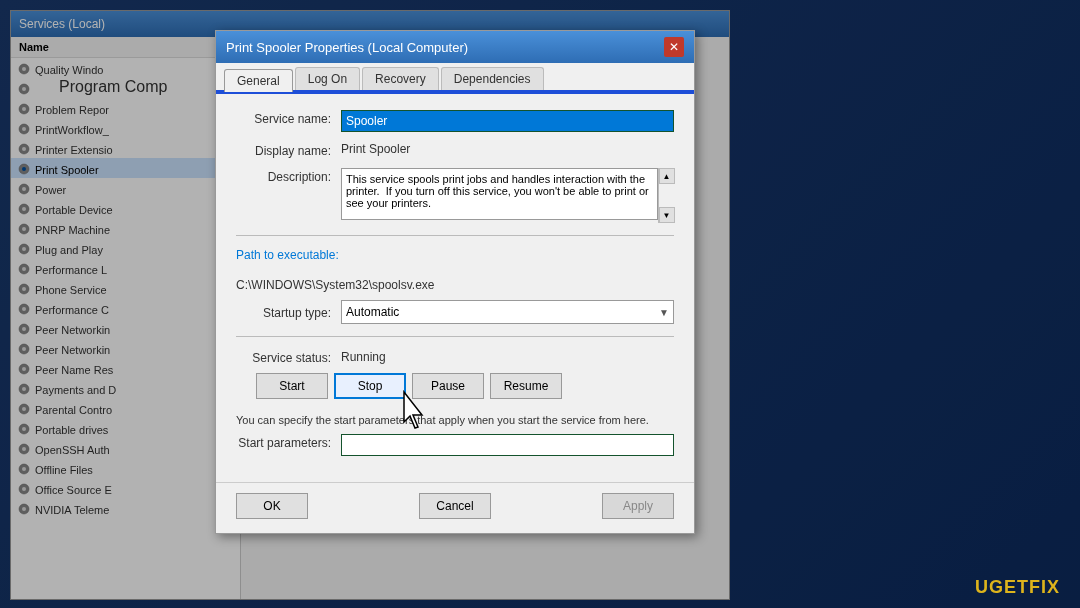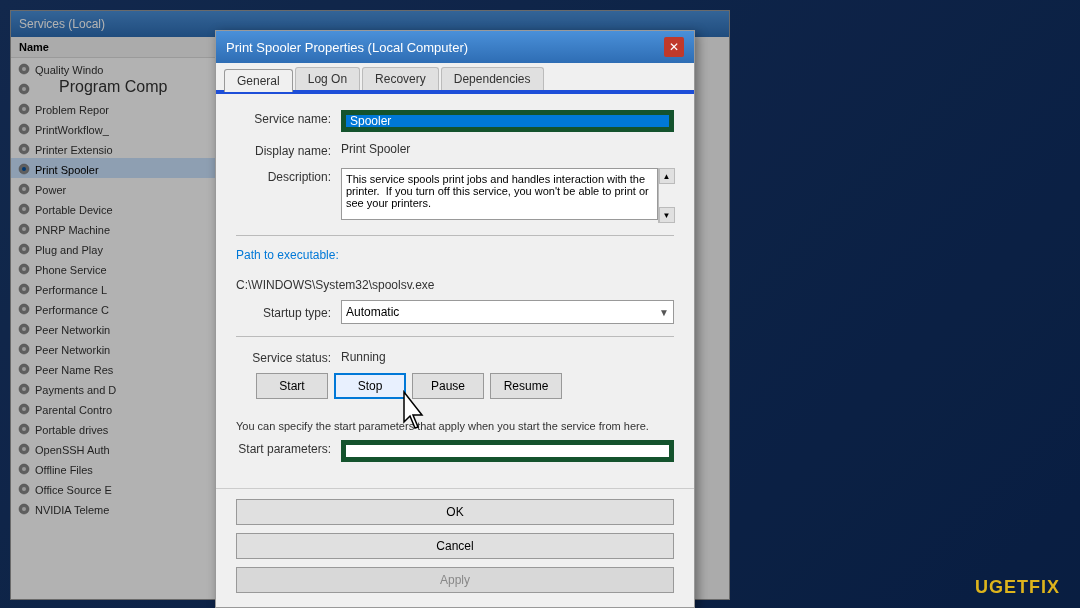--- a/index.html
+++ b/index.html
@@ -184,21 +184,21 @@
 
     .form-value {
       flex: 1;
       font-size: 12px;
       color: #333;
     }
 
     .form-input {
       flex: 1;
       height: 22px;
-      border: 5px solid #14532d;
+      border: 1px solid #14532d;
       background: white;
       padding: 2px 4px;
       font-size: 12px;
       font-family: inherit;
       outline: none;
     }
 
     .form-input.selected-blue {
       background: #0078d7;
       color: white;
@@ -292,21 +292,21 @@
 
     .status-row {
       display: flex;
       align-items: center;
       margin-bottom: 8px;
     }
 
     .service-buttons {
       display: flex;
       gap: 6px;
-      margin-bottom: 20px;
+      margin-bottom: 14px;
     }
 
     .svc-btn {
       min-width: 72px;
       height: 26px;
       background: #e0e0e0;
       border: 1px solid #999;
       font-size: 12px;
       cursor: pointer;
       font-family: inherit;
@@ -325,21 +325,20 @@
       line-height: 1.4;
     }
 
     .modal-footer {
       display: flex;
       justify-content: space-between;
       gap: 8px;
       padding: 10px 20px 14px;
       border-top: 1px solid #ccc;
       background: #f0f0f0;
-      flex-direction: column;
     }
 
     .footer-btn {
       min-width: 72px;
       height: 26px;
       background: #e0e0e0;
       border: 1px solid #999;
       font-size: 12px;
       cursor: pointer;
       font-family: inherit;
@@ -460,28 +459,28 @@
       <circle cx="7" cy="7" r="5" fill="#888" stroke="#666" stroke-width="0.5"></circle>
       <circle cx="7" cy="7" r="2" fill="#ddd"></circle>
     </svg>
             <span style="font-size:11px;overflow:hidden;white-space:nowrap;">Plug and Play</span>
           </div>
           <div class="service-item">
             <svg width="14" height="14" viewBox="0 0 14 14" class="service-icon">
       <circle cx="7" cy="7" r="5" fill="#888" stroke="#666" stroke-width="0.5"></circle>
       <circle cx="7" cy="7" r="2" fill="#ddd"></circle>
     </svg>
+            <span style="font-size:11px;overflow:hidden;white-space:nowrap;">Performance L</span>
+          </div>
+          <div class="service-item">
+            <svg width="14" height="14" viewBox="0 0 14 14" class="service-icon">
+      <circle cx="7" cy="7" r="5" fill="#888" stroke="#666" stroke-width="0.5"></circle>
+      <circle cx="7" cy="7" r="2" fill="#ddd"></circle>
+    </svg>
             <span style="font-size:11px;overflow:hidden;white-space:nowrap;">Phone Service</span>
-          </div>
-          <div class="service-item">
-            <svg width="14" height="14" viewBox="0 0 14 14" class="service-icon">
-      <circle cx="7" cy="7" r="5" fill="#888" stroke="#666" stroke-width="0.5"></circle>
-      <circle cx="7" cy="7" r="2" fill="#ddd"></circle>
-    </svg>
-            <span style="font-size:11px;overflow:hidden;white-space:nowrap;">Performance L</span>
           </div>
           <div class="service-item">
             <svg width="14" height="14" viewBox="0 0 14 14" class="service-icon">
       <circle cx="7" cy="7" r="5" fill="#888" stroke="#666" stroke-width="0.5"></circle>
       <circle cx="7" cy="7" r="2" fill="#ddd"></circle>
     </svg>
             <span style="font-size:11px;overflow:hidden;white-space:nowrap;">Performance C</span>
           </div>
           <div class="service-item">
             <svg width="14" height="14" viewBox="0 0 14 14" class="service-icon">

